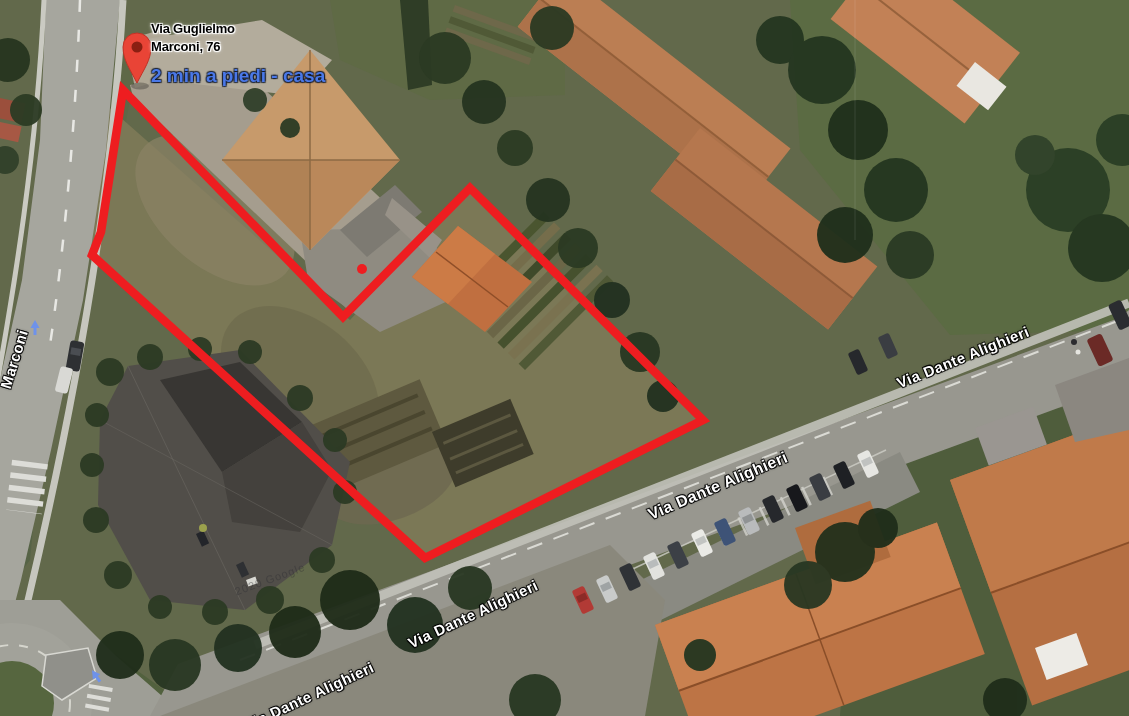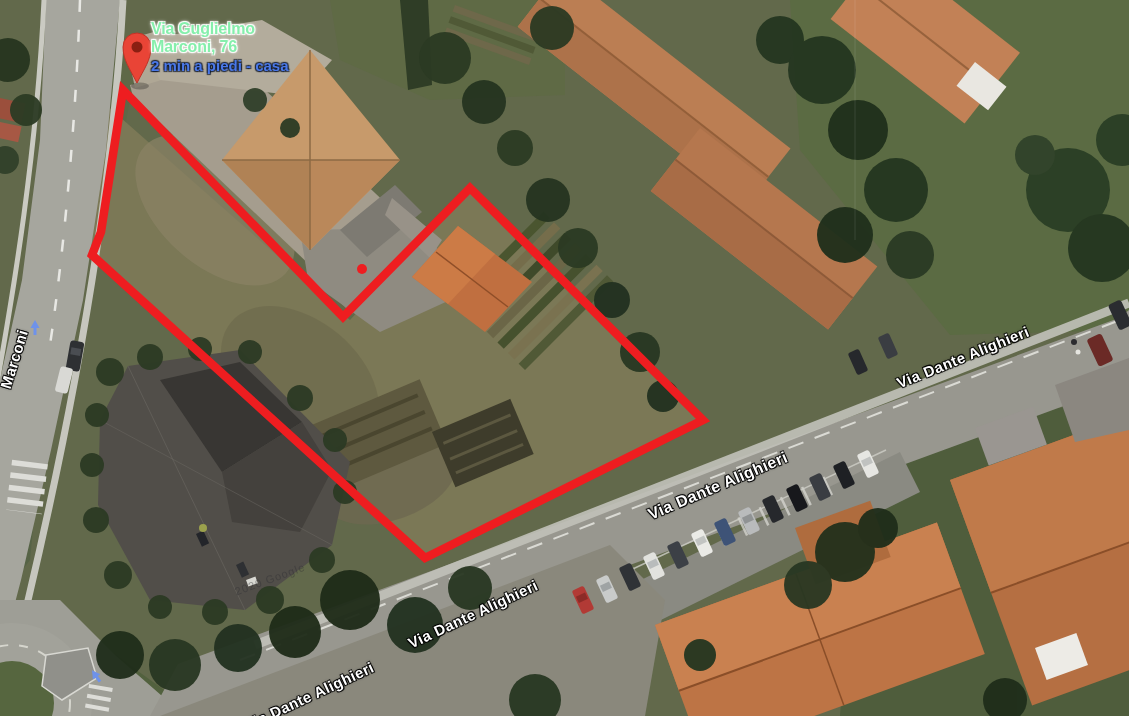--- a/index.html
+++ b/index.html
@@ -4,23 +4,23 @@
 <style>
   html,body{margin:0;padding:0;background:#222;}
   #map{position:relative;width:1129px;height:716px;overflow:hidden;
        font-family:"Liberation Sans",sans-serif;background:#62694B;}
   #map svg{position:absolute;left:0;top:0;}
   .lbl{position:absolute;white-space:nowrap;transform:translate(-50%,-50%);}
   .street-label{color:#fff;font-size:15px;font-weight:700;letter-spacing:.5px;
     text-shadow:-1px -1px 0 rgba(0,0,0,.85),1px -1px 0 rgba(0,0,0,.85),
                 -1px 1px 0 rgba(0,0,0,.85),1px 1px 0 rgba(0,0,0,.85),0 0 3px rgba(0,0,0,.7);}
   .marker-label{position:absolute;left:151px;top:20px;line-height:18px;}
-  .addr-line{color:#86efac;font-size:16px;font-weight:700;letter-spacing:-.2px;
+  .addr-line{color:#000000;font-size:13px;font-weight:700;letter-spacing:-.2px;
     text-shadow:-1px -1px 1px #fff,1px -1px 1px #fff,-1px 1px 1px #fff,1px 1px 1px #fff,0 0 4px #fff;}
-  .walk-line{color:#4a78e8;font-size:15px;font-weight:700;margin-top:1px;
+  .walk-line{color:#4a78e8;font-size:19px;font-weight:700;margin-top:11px;
     text-shadow:-1px -1px 1px rgba(12,22,44,.8),1px -1px 1px rgba(12,22,44,.8),
                 -1px 1px 1px rgba(12,22,44,.8),1px 1px 1px rgba(12,22,44,.8);}
   .watermark{position:absolute;left:233px;top:573px;transform:rotate(-20deg);
     color:rgba(45,45,50,.42);font-size:11px;letter-spacing:1px;}
 </style>
 </head>
 <body>
 
 <div id="map">
 

